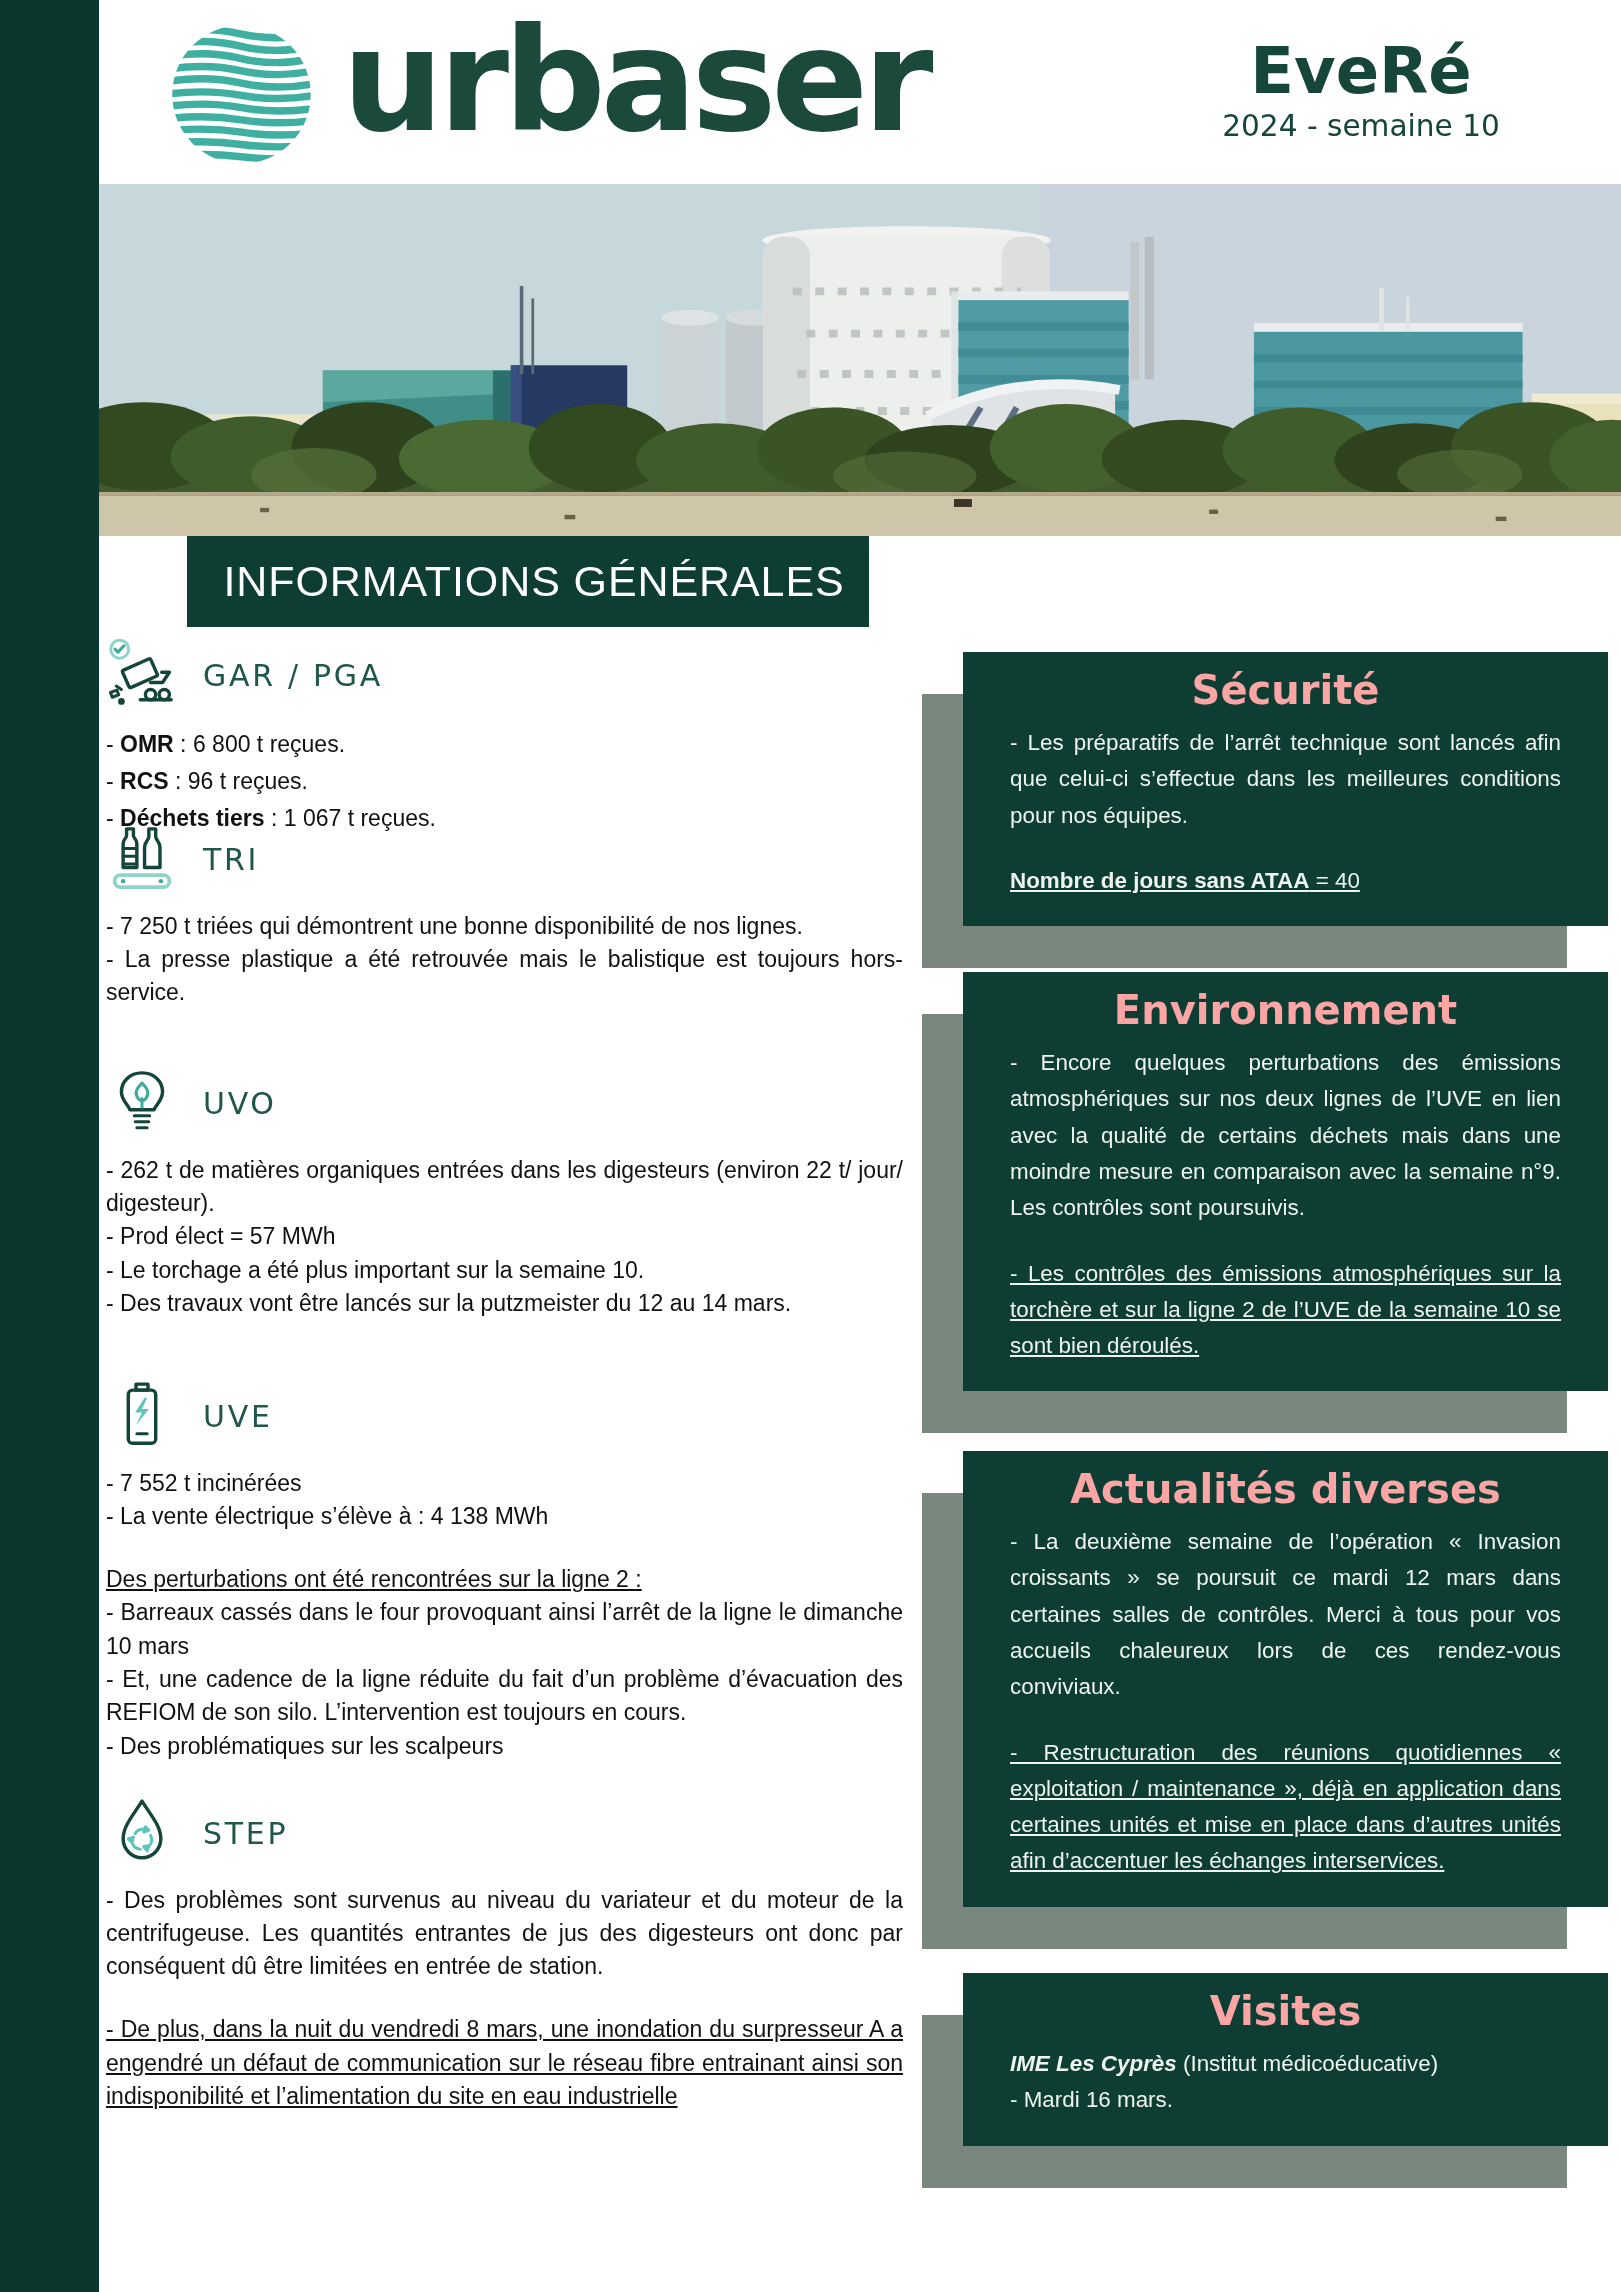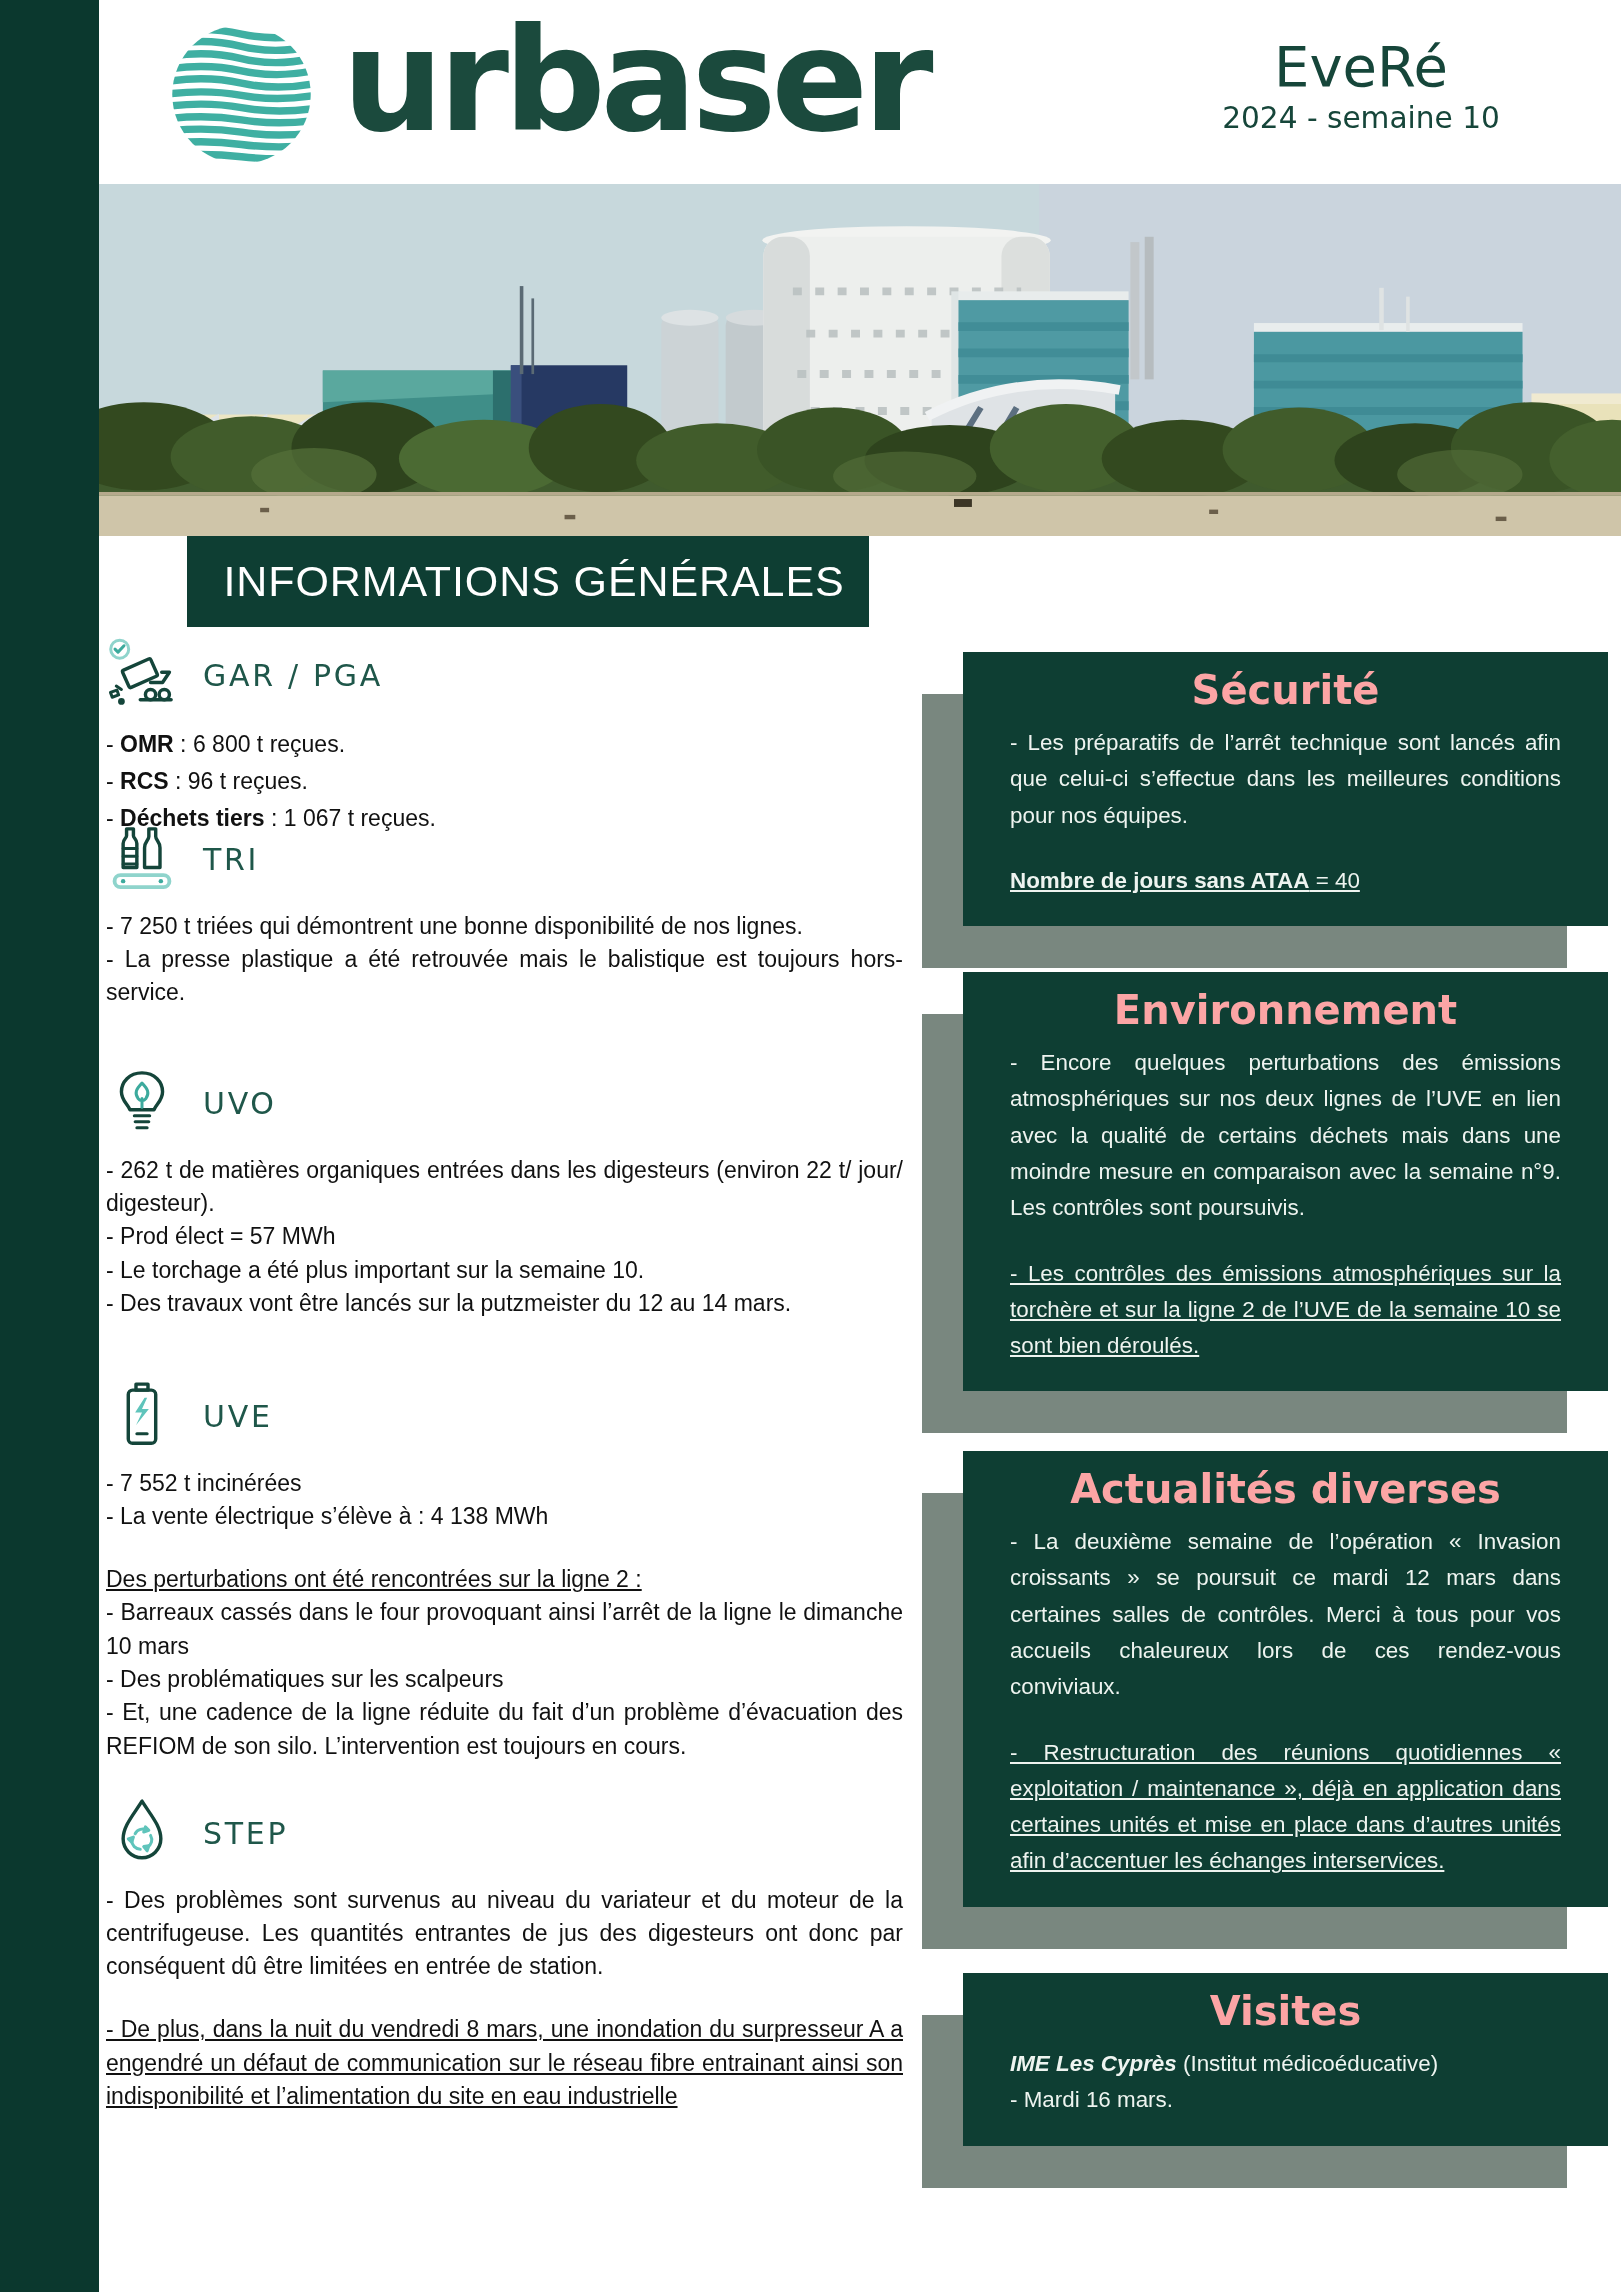--- a/index.html
+++ b/index.html
@@ -5,21 +5,21 @@
   html,body{margin:0;padding:0;background:#e8e8e8;}
   .page{position:relative;width:1621px;height:2293px;background:#ffffff;overflow:hidden;
         font-family:"Liberation Sans",sans-serif;color:#111;}
   
   .leftbar{position:absolute;left:0;top:0;width:99px;height:2293px;background:#0b382e;}
   
   .logo{position:absolute;left:167px;top:19.7px;width:149px;height:149px;}
   .wordmark{position:absolute;left:342px;top:9px;font-family:"DejaVu Sans",sans-serif;
             font-weight:bold;font-size:143px;line-height:1;letter-spacing:-5.4px;color:#1b4a3d;}
   .issue{position:absolute;left:1164px;top:36px;width:394px;text-align:center;color:#16463a;}
-  .issue-title{font-family:"DejaVu Sans",sans-serif;font-weight:normal;font-size:56px;line-height:1.12;}
+  .issue-title{font-family:"DejaVu Sans",sans-serif;font-weight:bold;font-size:64px;line-height:1.12;}
   .issue-sub{font-family:"DejaVu Sans",sans-serif;font-size:29.6px;line-height:1.2;margin-top:1.8px;}
   
   .photo{position:absolute;left:99px;top:184px;width:1522px;height:352px;overflow:hidden;}
   .photo svg{display:block;width:100%;height:100%;}
   
   .banner{position:absolute;left:187px;top:536px;width:670px;height:91px;background:#0e3e33;
           display:flex;align-items:center;justify-content:center;padding-left:12px;}
   .banner span{color:#ffffff;font-size:43px;letter-spacing:0.9px;}
   
   .lsec{position:absolute;left:106px;width:797px;}
@@ -254,22 +254,22 @@
           <path d="M36 64 h12" stroke-width="3.5"></path>
         </svg>
       </span>
       <h2>UVE</h2>
     </div>
     <div class="body">
       <p>- 7 552 t incinérées</p>
       <p>- La vente électrique s’élève à : 4 138 MWh</p>
       <p class="gap-top">Des perturbations ont été rencontrées sur la ligne 2 :</p>
       <p>- Barreaux cassés dans le four provoquant ainsi l’arrêt de la ligne le dimanche 10 mars</p>
+      <p>- Et, une cadence de la ligne réduite du fait d’un problème d’évacuation des REFIOM de son silo. L’intervention est toujours en cours.</p>
       <p>- Des problématiques sur les scalpeurs</p>
-      <p>- Et, une cadence de la ligne réduite du fait d’un problème d’évacuation des REFIOM de son silo. L’intervention est toujours en cours.</p>
     </div>
   </section>
 
   <section class="lsec s-step">
     <div class="head">
       <span class="icon">
         <svg viewBox="0 0 84 88" fill="none" stroke="#14453a" stroke-width="4" stroke-linejoin="round" stroke-linecap="round">
           <path d="M42 6 C32 22 20 35 20 50 a22 22 0 0 0 44 0 C64 35 52 22 42 6 z"></path>
           <g stroke="#5fc4bb" stroke-width="3.5">
             <path d="M34 44 a10 10 0 0 1 14 -4"></path>

